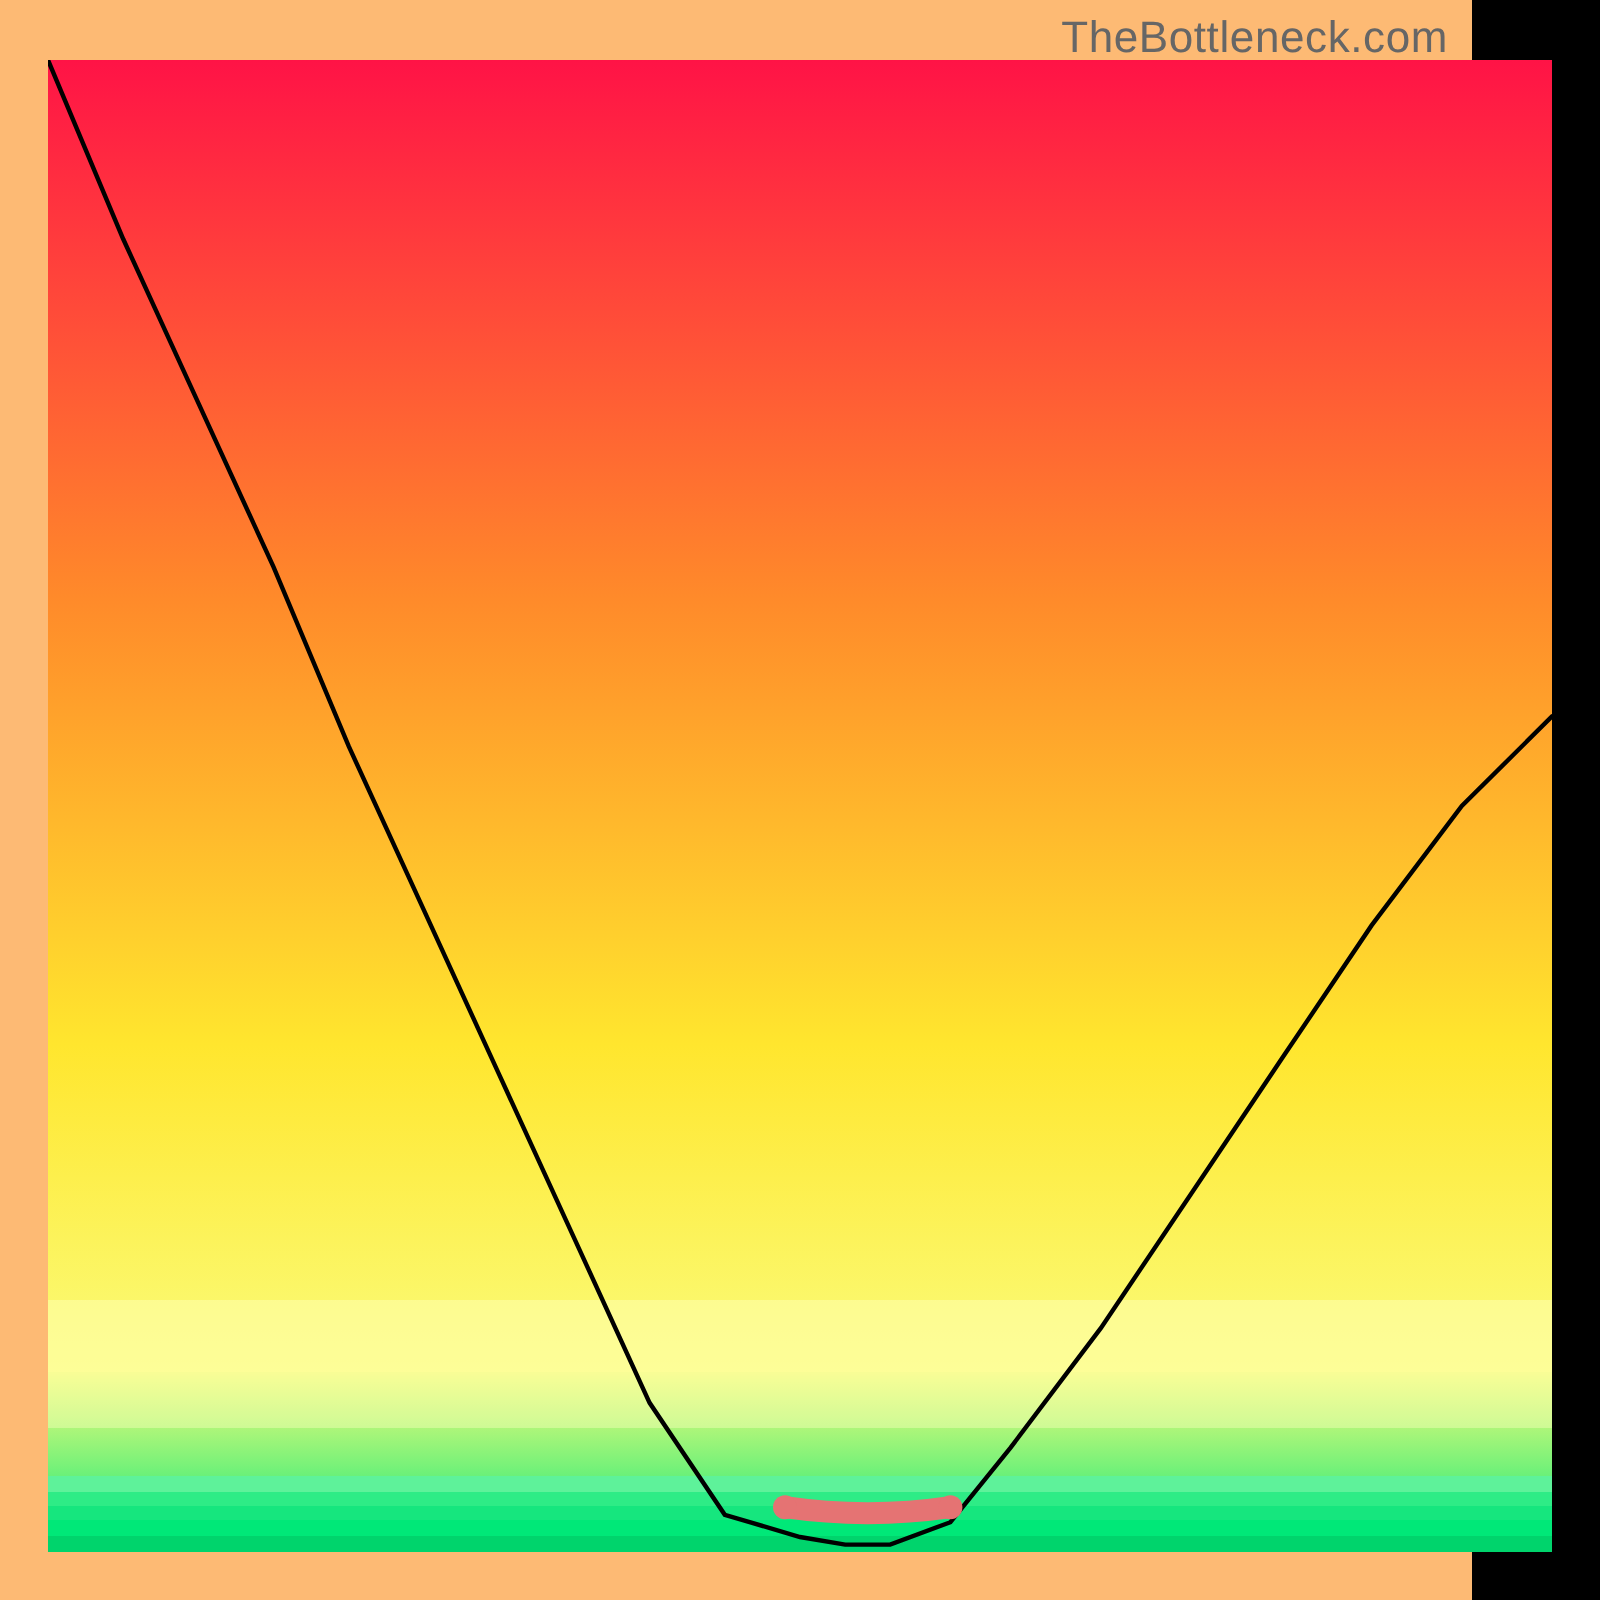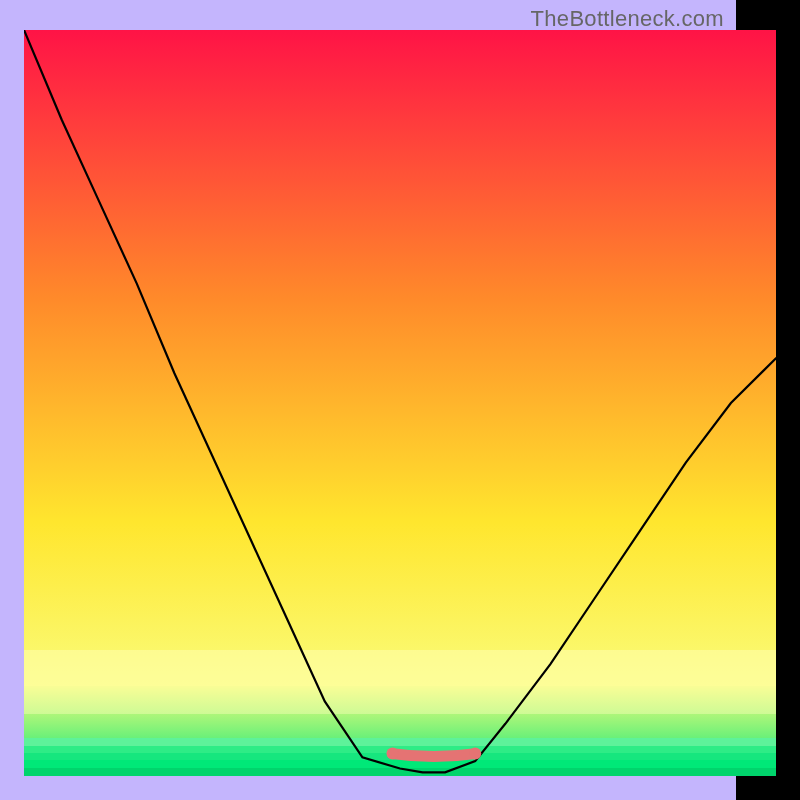--- a/index.html
+++ b/index.html
@@ -8,21 +8,21 @@
     width: 800px;
     height: 800px;
     background: #000;
     font-family: Arial, Helvetica, sans-serif;
     overflow: hidden;
   }
   .frame {
     position: relative;
     width: 736px;
     height: 800px;
-    background: #c4b5fd;
+    background: #fdba74;
   }
   .watermark {
     position: absolute;
     top: 6px;
     right: 12px;
     color: #666666;
     font-size: 22px;
     font-weight: 500;
     letter-spacing: 0.3px;
     z-index: 10;

